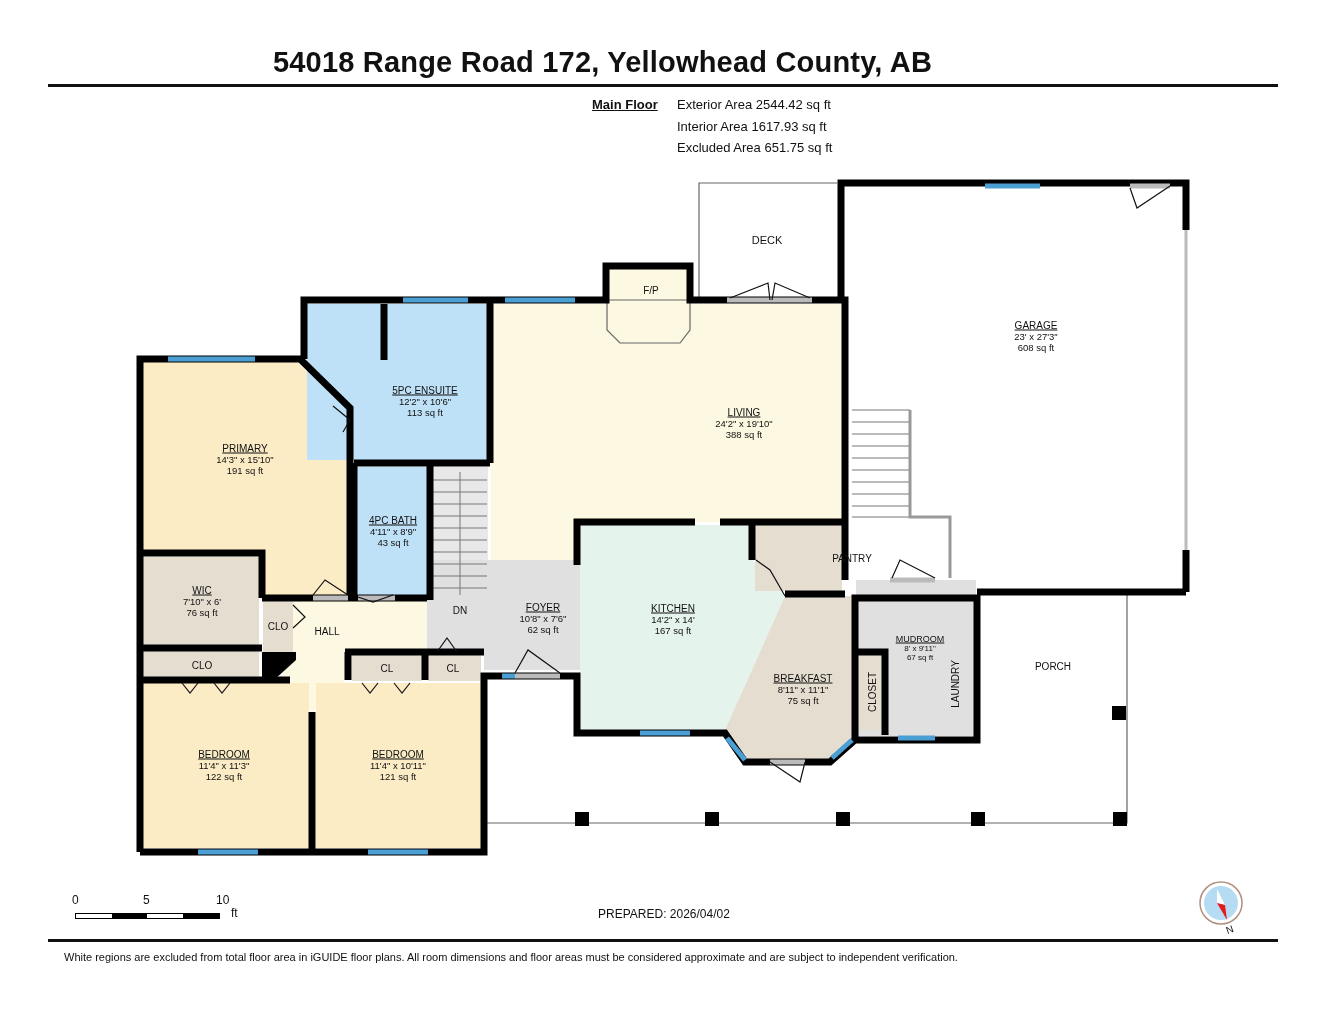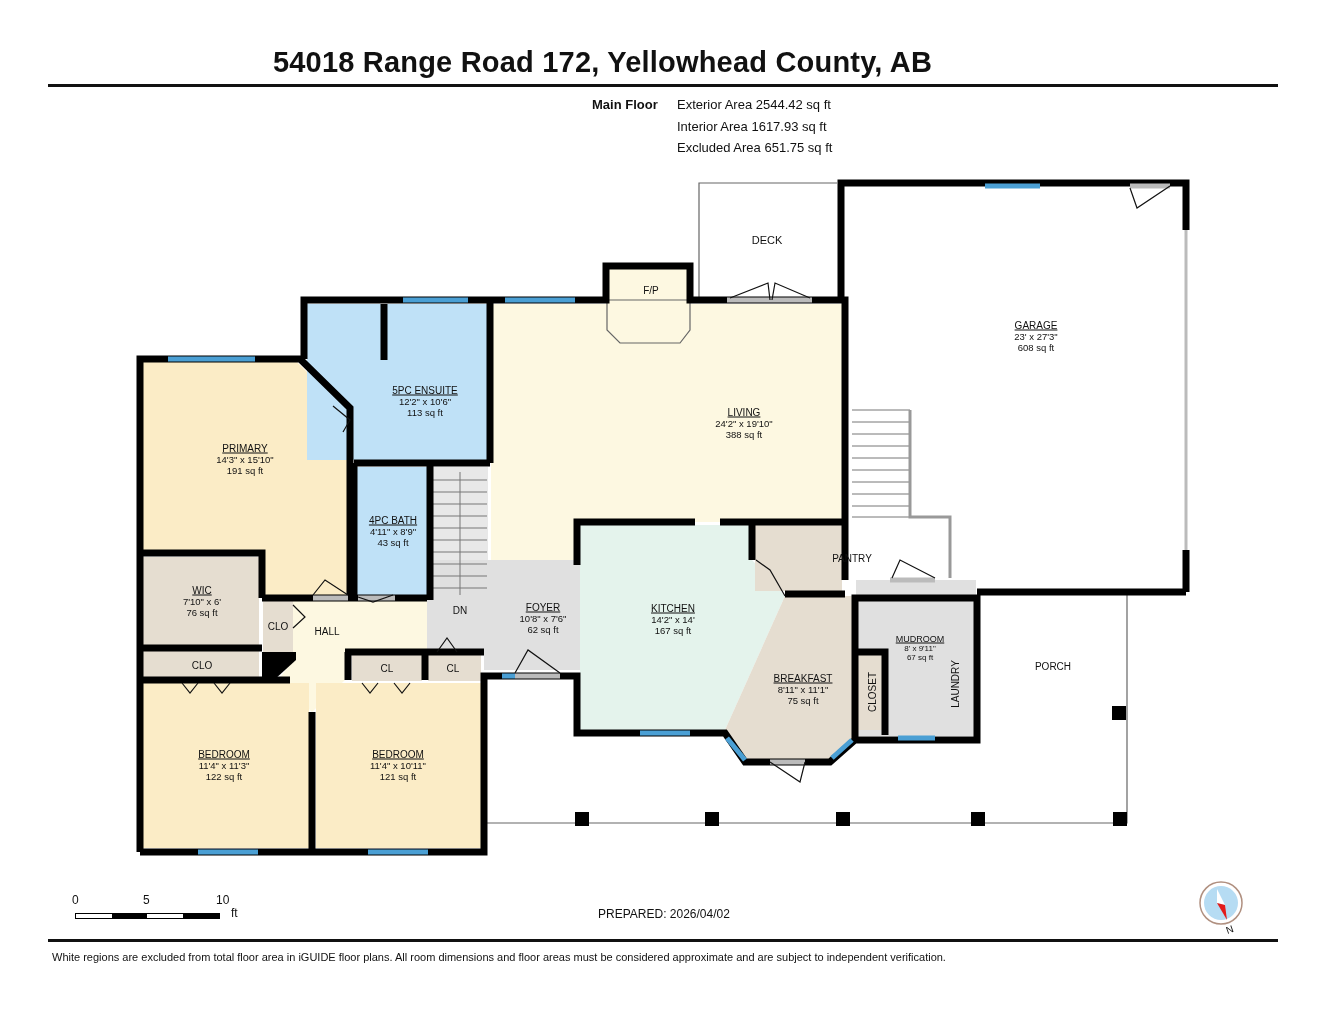--- a/index.html
+++ b/index.html
@@ -1,28 +1,28 @@
 <!DOCTYPE html>
 <html><head>
 <meta charset="utf-8">
 <style>
   html,body{margin:0;padding:0;background:#fff;}
   body{width:1325px;height:1024px;position:relative;overflow:hidden;font-family:"Liberation Sans",sans-serif;color:#111;}
   .title{position:absolute;left:0;width:1109px;top:46px;text-align:center;font-size:29px;font-weight:bold;letter-spacing:0.2px;margin-left:48px;}
   .hr{position:absolute;left:48px;width:1230px;height:3px;background:#111;}
   .areas{position:absolute;left:592px;top:94px;font-size:13px;line-height:21.5px;}
-  .areas .lbl{position:absolute;left:0;top:0;font-weight:bold;white-space:nowrap;}
+  .areas .lbl{position:absolute;left:0;top:0;font-weight:bold;white-space:nowrap;text-decoration:underline;}
   .areas .vals{position:absolute;left:85px;top:0;white-space:nowrap;}
   svg.plan{position:absolute;left:0;top:0;}
   .room{position:absolute;text-align:center;font-size:9.5px;line-height:11px;white-space:nowrap;transform:translate(-50%,-50%);}
   .room .name{font-size:10px;text-decoration:underline;}
   .room.small .name{font-size:9px;}
   .vert{transform:translate(-50%,-50%) rotate(-90deg);}
   .prepared{position:absolute;left:598px;top:907px;font-size:12px;}
-  .disclaimer{position:absolute;left:52px;top:951px;font-size:11px;}
+  .disclaimer{position:absolute;left:64px;top:951px;font-size:11px;}
   .compass{position:absolute;left:1198px;top:880px;}
 </style>
 </head>
 <body>
 
 <div class="title">54018 Range Road 172, Yellowhead County, AB</div>
 <div class="hr" style="top:84px"></div>
 
 <div class="areas">
   <div class="lbl">Main Floor</div>

